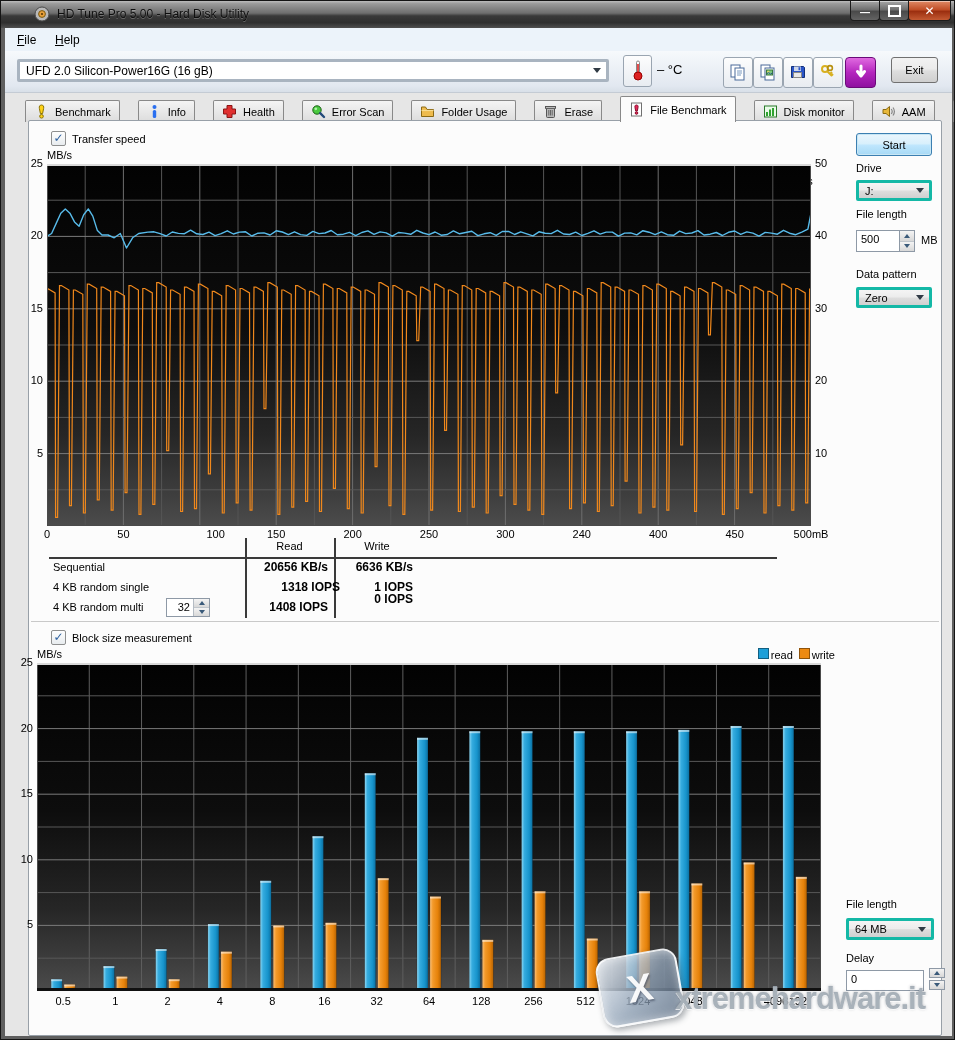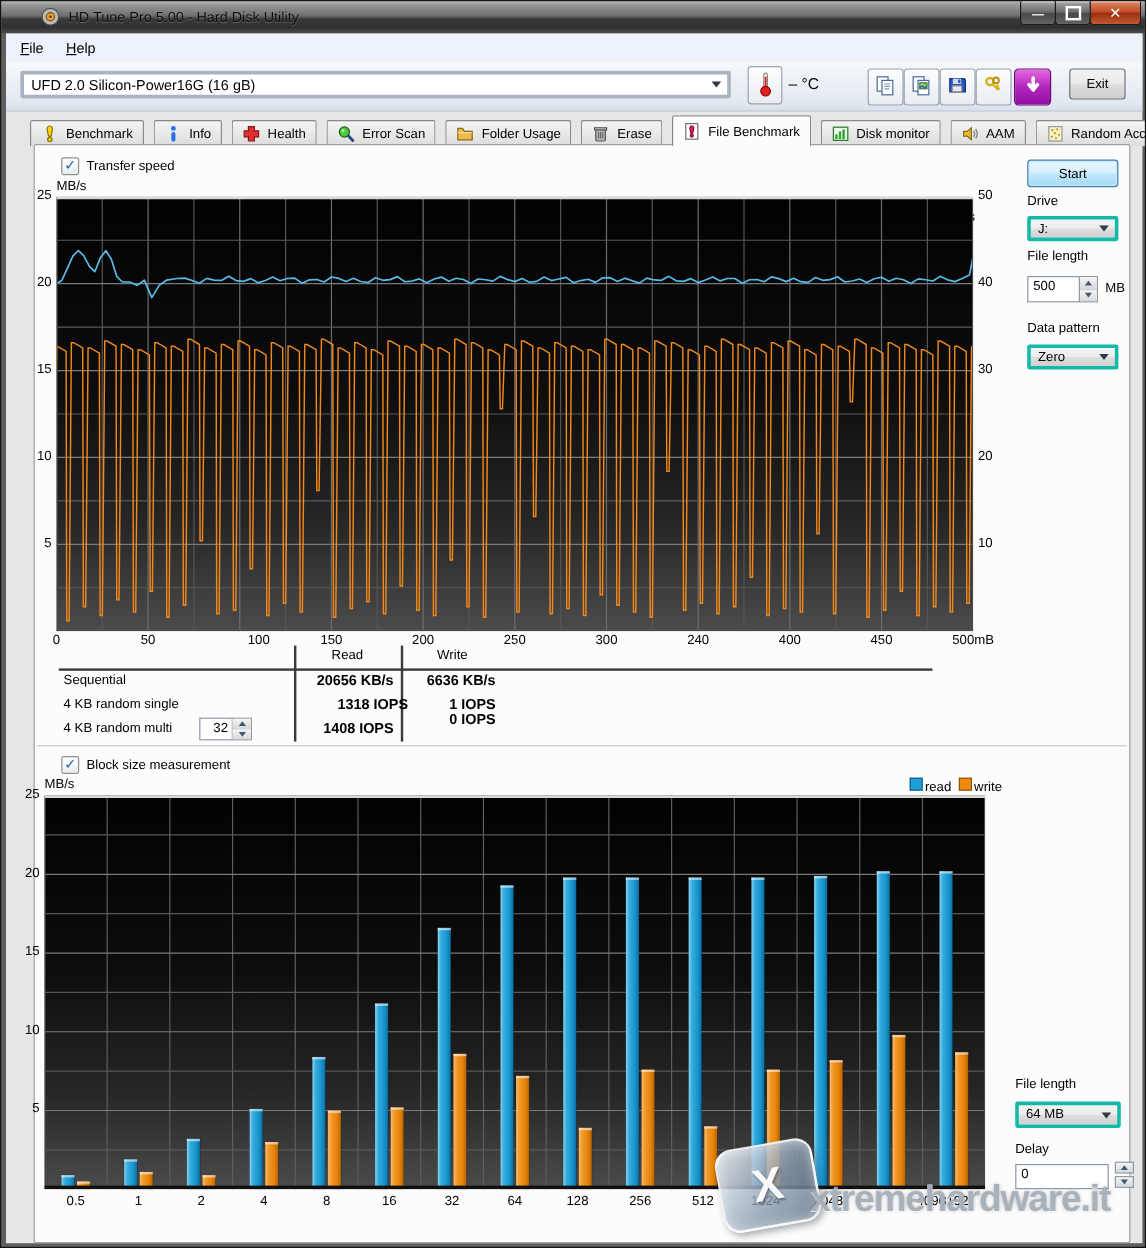--- a/index.html
+++ b/index.html
@@ -21,21 +21,21 @@
   .combo .arr-down{margin-right:5px;}
   .combo.white{background:#fff;border-color:#a9b4c0;}
   .arr-down{width:0;height:0;border-left:4px solid transparent;border-right:4px solid transparent;border-top:5px solid #303a44;}
   .arr-up-s{width:0;height:0;border-left:3px solid transparent;border-right:3px solid transparent;border-bottom:4px solid #3a5a7a;}
   .arr-down-s{width:0;height:0;border-left:3px solid transparent;border-right:3px solid transparent;border-top:4px solid #3a5a7a;}
   .toolbtn{top:56px;width:28px;height:29px;border:1px solid #9aa5b1;border-radius:3px;background:linear-gradient(180deg,#fdfdfd,#e8ecf1);display:flex;align-items:center;justify-content:center;}
   .pushbtn{box-sizing:border-box;border:1px solid #707070;border-radius:3px;background:linear-gradient(180deg,#f2f2f2,#ebebeb 45%,#dddddd 55%,#cfcfcf);display:flex;align-items:center;justify-content:center;font-size:11px;}
   .startbtn{border:1px solid #3c7fb1;border-radius:3px;background:linear-gradient(180deg,#eaf6fd,#d9f0fc 45%,#bee6fd 55%,#a7d9f5);box-shadow:0 0 0 1px #c8e7f5 inset;}
   
   .tabstrip{left:24px;top:95px;width:920px;height:26px;display:flex;align-items:flex-end;}
-  .tab{box-sizing:border-box;height:22px;margin-right:8px;padding:0 8px;border:1px solid #898989;border-bottom:none;border-radius:2px 2px 0 0;background:linear-gradient(180deg,#f4f4f4,#dcdcdc);display:flex;align-items:center;gap:5px;font-size:11px;white-space:nowrap;}
+  .tab{box-sizing:border-box;height:22px;margin-right:18px;padding:0 8px;border:1px solid #898989;border-bottom:none;border-radius:2px 2px 0 0;background:linear-gradient(180deg,#f4f4f4,#dcdcdc);display:flex;align-items:center;gap:5px;font-size:11px;white-space:nowrap;}
   .tab.active{height:26px;background:#fcfcfc;position:relative;z-index:6;box-shadow:0 2px 0 #fcfcfc;}
   .tab .ticon{width:16px;height:16px;display:inline-flex;}
   
   .panel{left:27px;top:119px;width:914px;height:916px;background:#fcfcfc;border:1px solid #98a0a8;border-radius:2px;box-sizing:border-box;}
   .checkbox{width:13px;height:13px;background:linear-gradient(180deg,#fefefe,#e8ecef);border:1px solid #8e8f8f;border-radius:2px;display:flex;align-items:center;justify-content:center;}
   .checkmark{color:#2b5f9e;font-size:12px;font-weight:bold;line-height:10px;margin-top:-2px;}
   .cblabel{font-size:11px;margin-left:6px;}
   .axlab{font-size:11px;color:#000;}
   .tickY{position:absolute;width:100%;text-align:right;font-size:11px;}
   .tickYL{position:absolute;width:100%;text-align:left;font-size:11px;}

